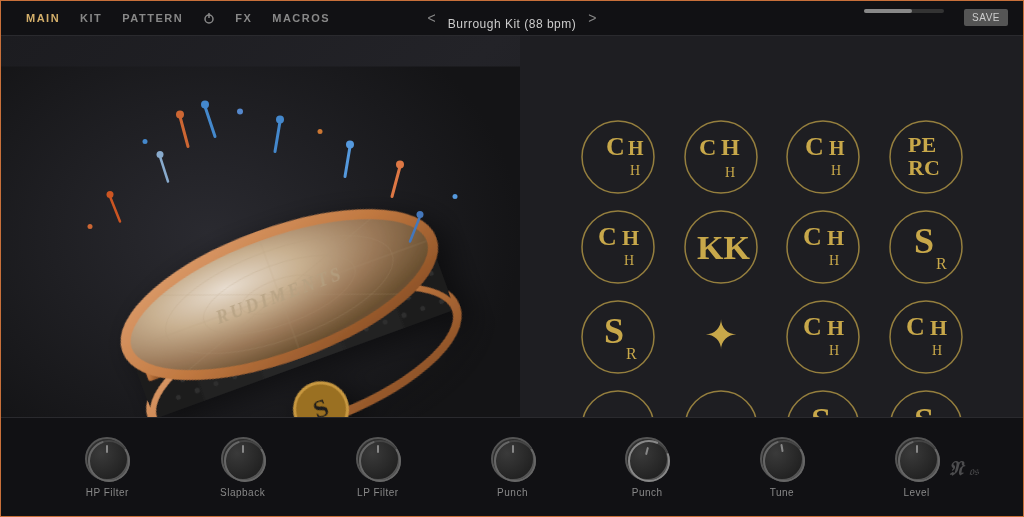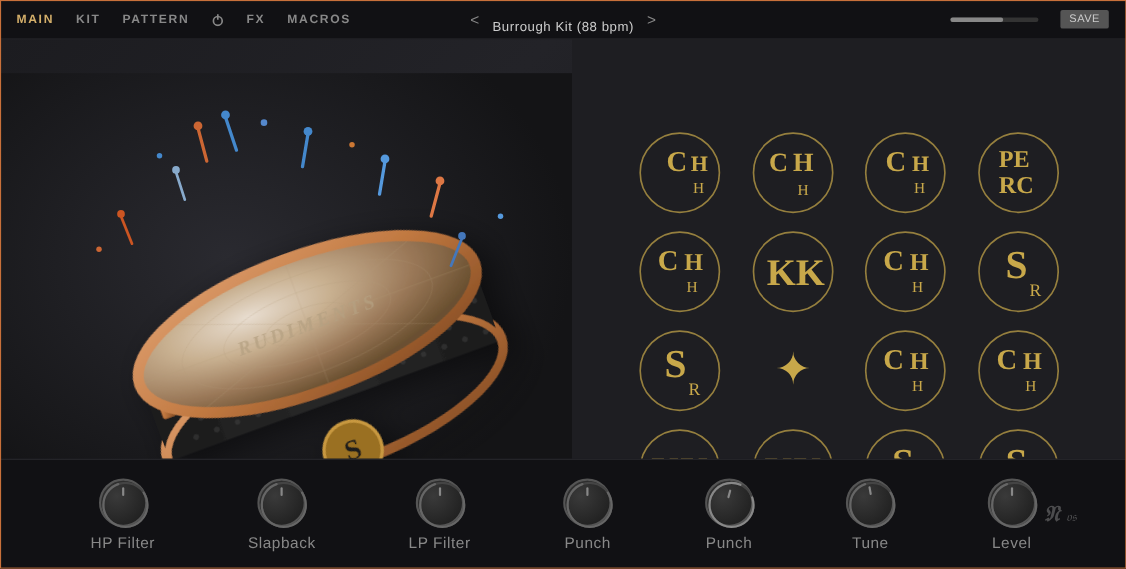--- a/index.html
+++ b/index.html
@@ -16,21 +16,21 @@
     
     .nav-bar {
       position: absolute;
       top: 0;
       left: 0;
       right: 0;
       height: 36px;
       background: #111114;
       display: flex;
       align-items: center;
-      padding: 0 15px;
+      padding: 0 26px;
       border-bottom: 1px solid #2a2a2e;
     }
 
     .nav-items {
       display: flex;
       align-items: center;
       gap: 20px;
     }
 
     .nav-item {
@@ -71,21 +71,21 @@
       font-size: 12px;
       color: #ccc;
       letter-spacing: 0.5px;
       margin-top: 12px;
     }
 
     .nav-right {
       position: absolute;
       right: 16px;
       display: flex;
-      align-items: center;
+      align-items: flex-start;
       gap: 20px;
     }
 
     .progress-bar-container {
       width: 80px;
       height: 4px;
       background: #333;
       border-radius: 2px;
     }
 
@@ -202,21 +202,21 @@
       top: 8px;
       transform: translateX(-50%) rotate(15deg);
     }
 
     .knob-tune::after {
       top: 5px;
       transform: translateX(-50%) rotate(-10deg);
     }
 
     .knob-label {
-      font-size: 14px;
+      font-size: 10px;
       color: #888;
       letter-spacing: 0.5px;
     }
 
     
     .watermark {
       position: absolute;
       bottom: 30px;
       right: 30px;
       opacity: 0.5;

